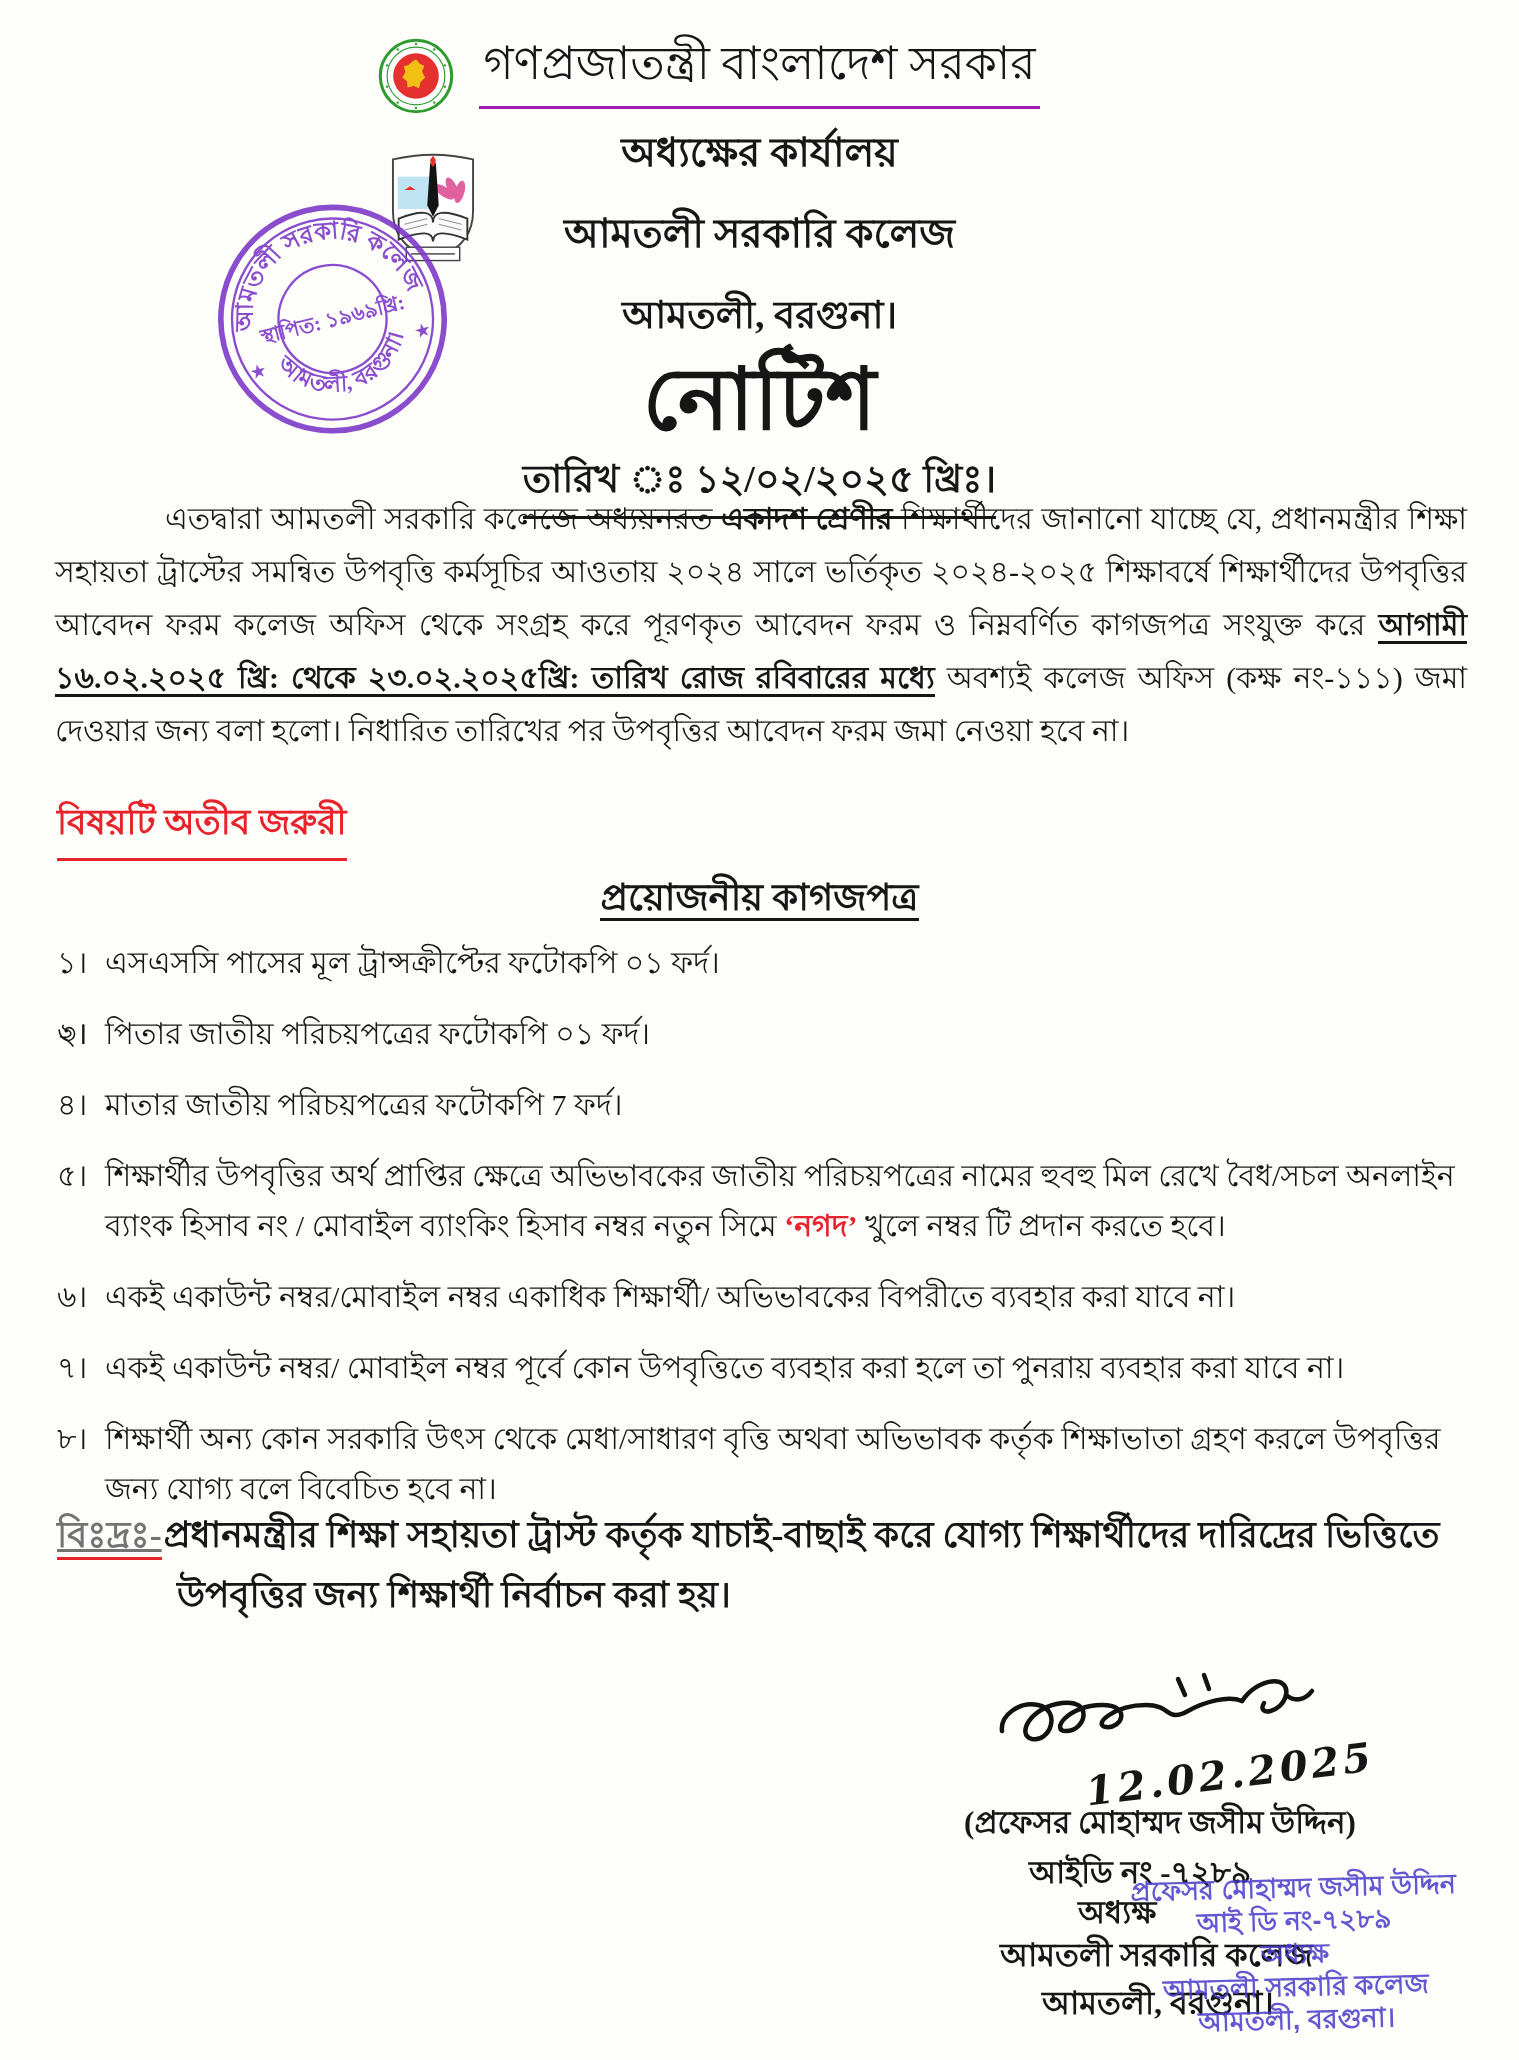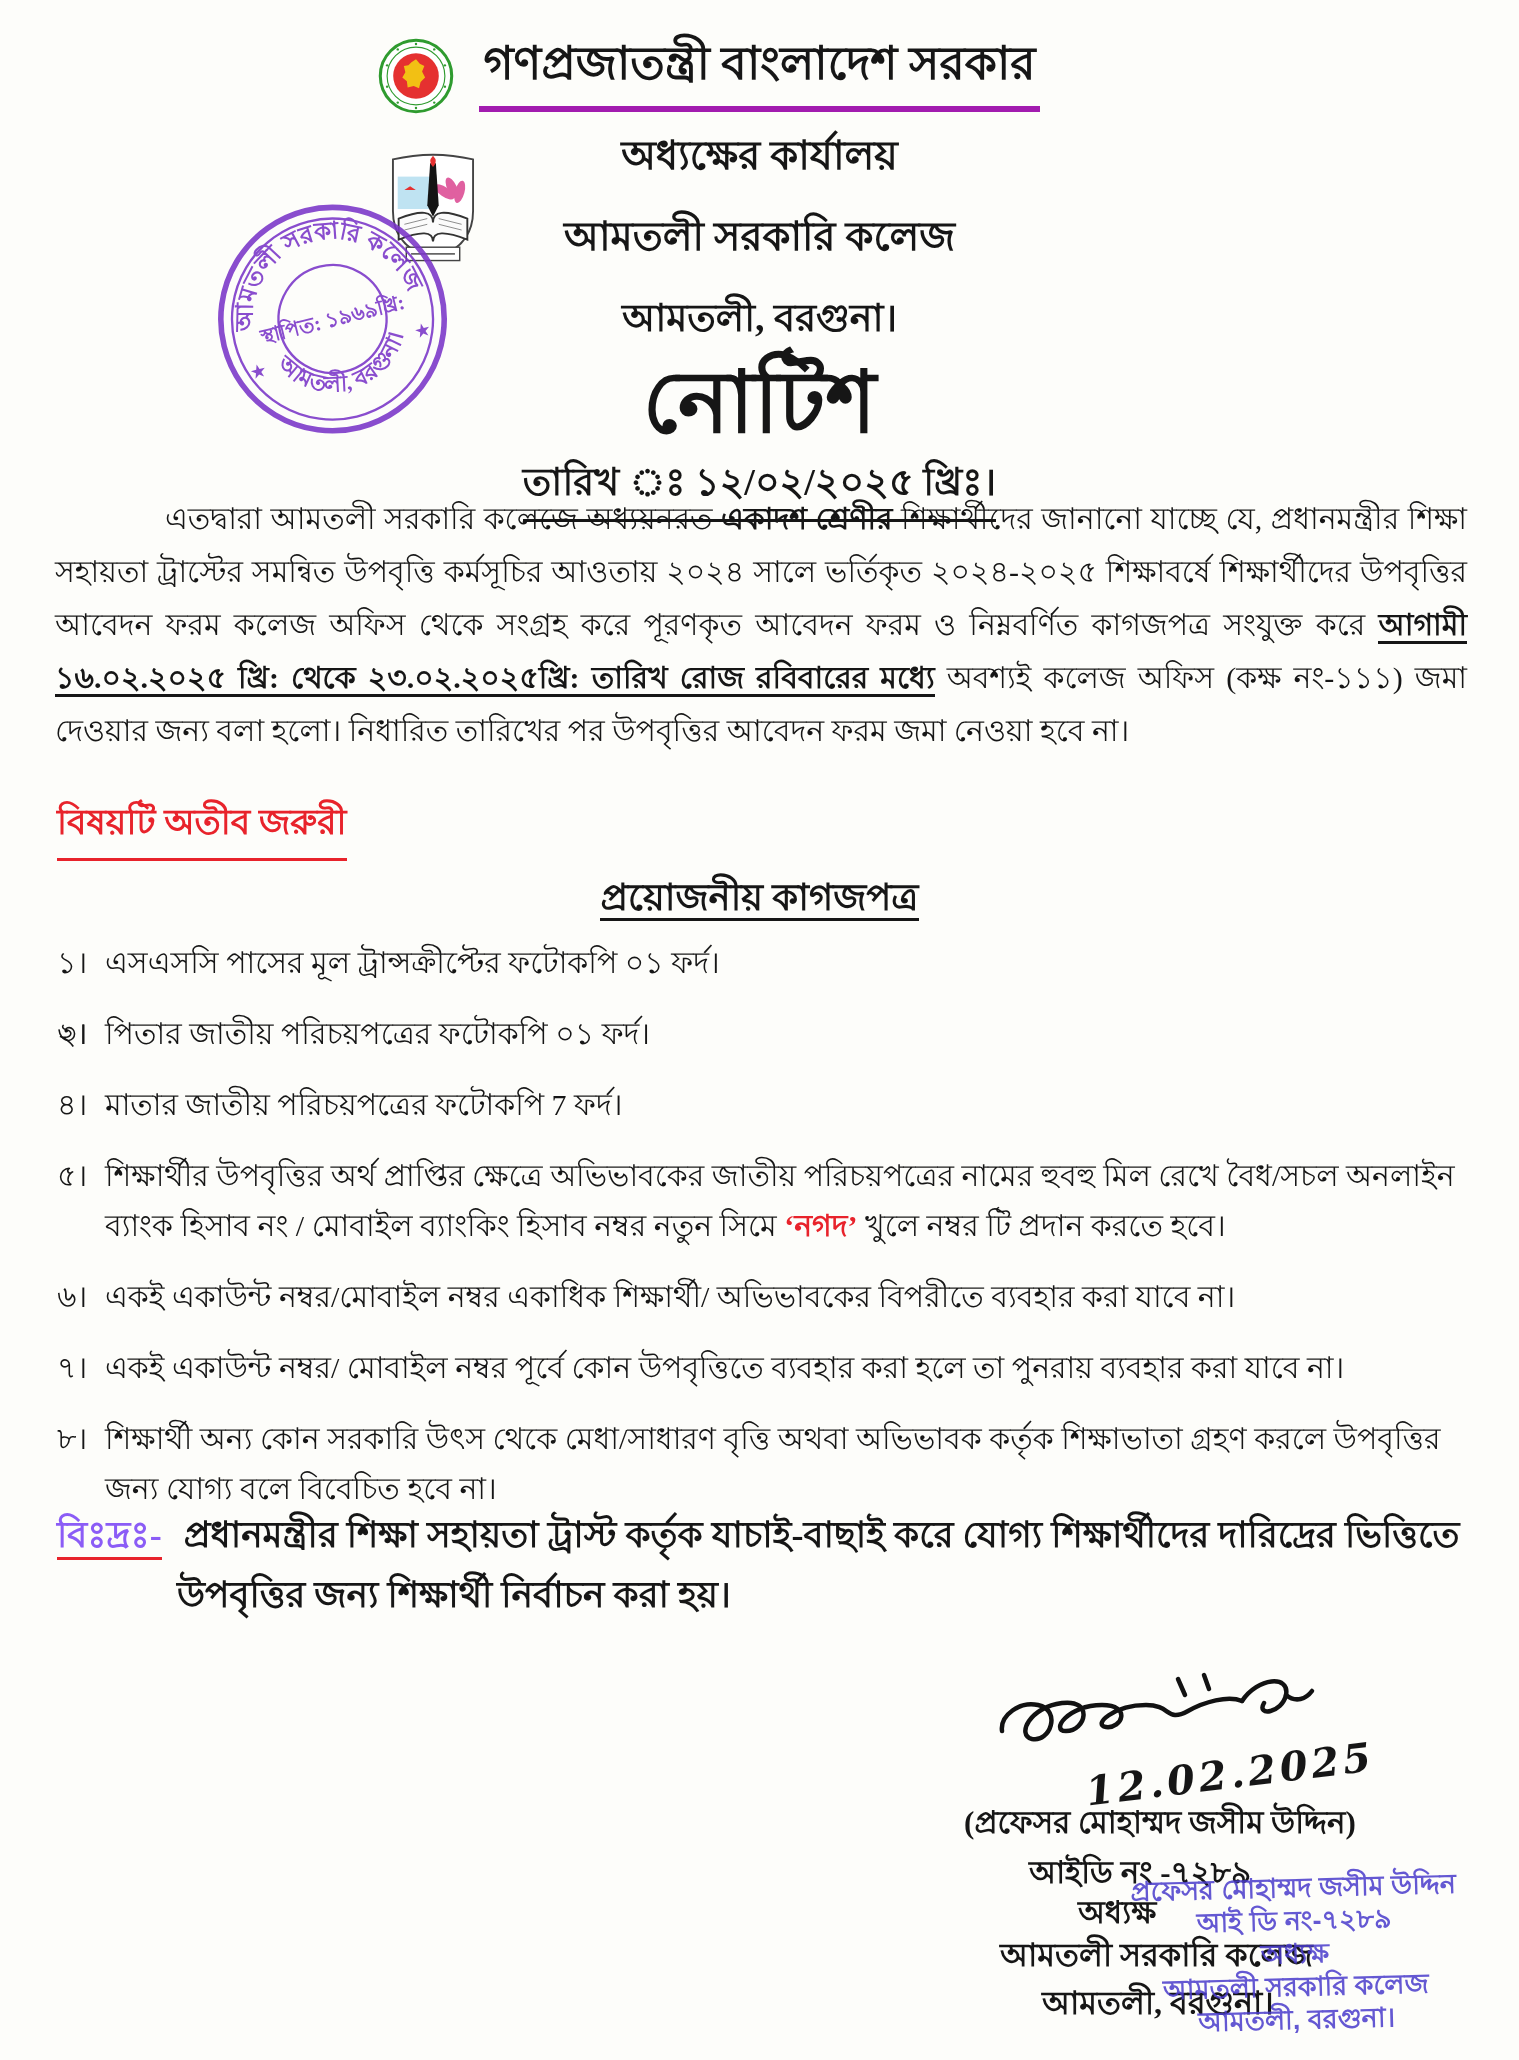--- a/index.html
+++ b/index.html
@@ -3,21 +3,21 @@
 <meta charset="utf-8">
 <style>
   html,body{margin:0;padding:0;background:#e9e9e9;}
   .page{
     position:relative;width:1519px;height:2060px;margin:0 auto;
     background:#fdfdfa;color:#161616;overflow:hidden;
     font-family:"Liberation Serif", serif;
   }
   
   .hdr{position:absolute;left:0;top:28px;width:100%;text-align:center;}
-  .hdr-line1{font-size:46px;font-weight:bold;display:inline-block;border-bottom:6px solid #a21caf;padding:0 4px 2px;}
+  .hdr-line1{font-size:46px;font-weight:normal;display:inline-block;border-bottom:3px solid #a21caf;padding:0 4px 2px;}
   .hdr-line2{font-size:40px;font-weight:bold;margin-top:12px;}
   .hdr-line3{font-size:40px;font-weight:bold;margin-top:14px;}
   .hdr-line4{font-size:38px;font-weight:bold;margin-top:16px;}
   .notice-title{font-size:86px;font-weight:bold;margin-top:6px;line-height:1.05;}
   .date-line{font-size:38px;font-weight:bold;margin-top:4px;}
   .date-line span{display:inline-block;border-bottom:3px solid #161616;padding-bottom:3px;text-align:right;}
   .emblem{position:absolute;left:378px;top:38px;}
   .college-logo{position:absolute;left:385px;top:148px;}
   
   .seal{position:absolute;left:212px;top:198px;opacity:.88;transform:rotate(-14deg);}
@@ -37,21 +37,21 @@
     position:absolute;left:0;top:868px;width:100%;text-align:center;
   }
   .docs-heading span{font-size:37px;font-weight:bold;border-bottom:3px solid #161616;}
   
   .doc-list{position:absolute;left:57px;top:938px;width:1412px;font-size:30px;}
   .doc-item{position:relative;padding-left:48px;margin-bottom:21px;line-height:50px;}
   .doc-num{position:absolute;left:0;top:0;}
   .red-bold{color:#e8232b;font-weight:bold;}
   
   .footnote{position:absolute;left:57px;top:1505px;width:1412px;font-size:36px;font-weight:bold;line-height:60px;}
-  .fn-label{color:#8b5cf6;border-bottom:3px solid #e8232b;padding-bottom:2px;margin-right:22px;}
+  .fn-label{color:#737373;border-bottom:3px solid #e8232b;padding-bottom:2px;margin-right:2px;text-decoration:underline;}
   .fn-text{display:inline;}
   .footnote .wrap{display:block;padding-left:120px;text-indent:-120px;}
   
   .sig-scribble{position:absolute;left:990px;top:1665px;}
   .sig-date{
     position:absolute;left:1085px;top:1750px;font-size:40px;font-weight:bold;
     transform:rotate(-7deg);font-style:italic;letter-spacing:4px;
     font-family:"DejaVu Serif", serif;
   }
   .sig-name{position:absolute;left:960px;top:1798px;width:400px;text-align:center;font-size:31px;font-weight:bold;}

